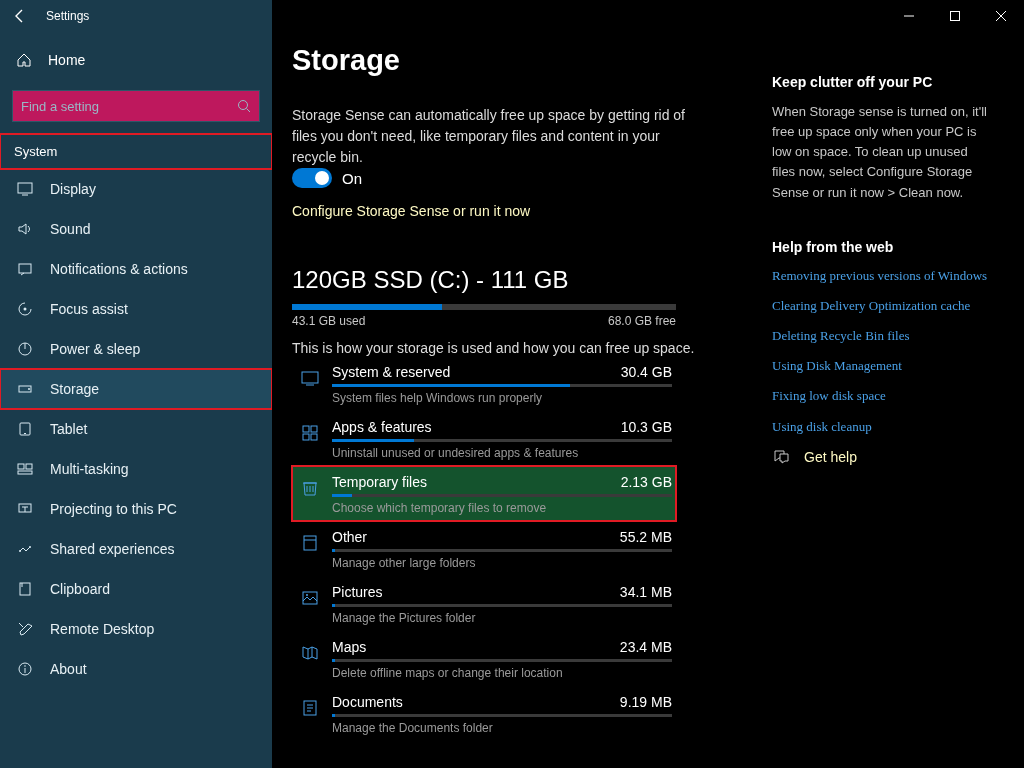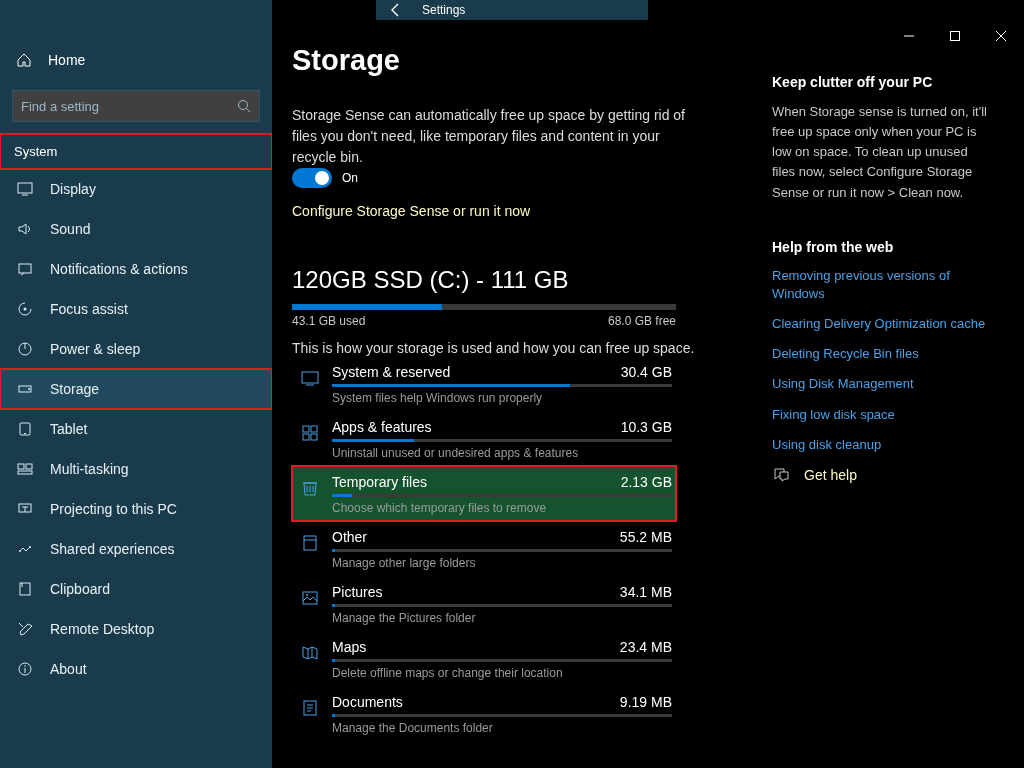--- a/index.html
+++ b/index.html
@@ -1,62 +1,62 @@
 <!DOCTYPE html>
 <html><head>
 <meta charset="utf-8">
 <style>
 * { margin:0; padding:0; box-sizing:border-box; font-family:"Segoe UI",sans-serif; }
 html,body { width:1024px; height:768px; overflow:hidden; background:#000; color:#fff; }
 .window { display:flex; width:1024px; height:768px;justify-content:space-between; }
-.titlebar { position:absolute; top:0; left:0; right:0; height:32px; display:flex; align-items:center; z-index:5;flex-direction:column; }
+.titlebar { position:absolute; top:0; left:0; right:0; height:32px; display:flex; align-items:center; z-index:5; }
 .titlebar .left { display:flex; align-items:center; padding-left:10px; background:#1a3b4c; width:272px; height:32px; }
 .titlebar .left .back { width:20px; height:20px; display:flex; align-items:center; justify-content:center; margin-right:16px; cursor:pointer; }
 .titlebar .left .title { font-size:12px; color:#fff; }
 .titlebar .winbtns { margin-left:auto; display:flex; }
 .titlebar .winbtn { width:46px; height:32px; display:flex; align-items:center; justify-content:center; cursor:pointer; }
 .sidebar { width:272px; height:768px; background:#1a3b4c; padding-top:40px; }
 .home-row { display:flex; align-items:center; height:40px; padding-left:14px; cursor:pointer; margin-bottom:10px; }
 .home-row .hicon { width:20px; margin-right:14px; display:flex; justify-content:center; }
 .home-row .htxt { font-size:14px; }
-.searchbox { margin:6px 12px 12px 12px; height:32px; background:#404040; border:1px solid #2e5668; display:flex; align-items:center; padding:0 8px; }
+.searchbox { margin:6px 12px 12px 12px; height:32px; background:#be185d; border:1px solid #2e5668; display:flex; align-items:center; padding:0 8px; }
 .searchbox input { flex:1; background:transparent; border:none; outline:none; color:#cfe3ec; font-size:13px; }
 .searchbox input::placeholder { color:#9ab8c6; }
 .cat { font-size:13px; padding:10px 14px; color:#fff; font-weight:500; }
 .side-item { display:flex; align-items:center; height:40px; padding-left:14px; cursor:pointer; }
 .side-item .sicon { width:22px; margin-right:14px; display:flex; justify-content:center; color:#d9eaf2; }
 .side-item .stxt { font-size:14px; color:#e8f1f5; }
 .side-item.selected { background:#214a5e; }
 .red-outline { outline:2px solid #e01b24; outline-offset:-1px; }
 .main { flex:1; height:768px; background:#000; padding:44px 0 0 20px; overflow:hidden; display:flex; }
 .maincol { width:480px; }
 .h1 { font-size:29px; font-weight:600; margin-bottom:28px; }
 .desc { font-size:14px; color:#dcdcdc; line-height:1.5; max-width:400px; }
 .toggle-row { display:flex; align-items:center; margin-bottom:14px; }
 .toggle { width:40px; height:20px; border-radius:10px; background:#0078d4; position:relative; margin-right:10px; cursor:pointer; }
 .toggle .knob { position:absolute; right:3px; top:3px; width:14px; height:14px; border-radius:50%; background:#fff; }
-.ttext { font-size:12px; }
+.ttext { font-size:15px; }
 .link { color:#fef9c3; font-size:14px; cursor:pointer; display:inline-block; }
 .drive-title { font-size:24px; font-weight:500; margin-top:46px; margin-bottom:10px; }
 .drivebar { width:384px; height:6px; background:#3a3a3a; position:relative; margin-bottom:4px; }
 .drivebar .fill { position:absolute; left:0; top:0; height:6px; background:#0078d4; }
 .drive-labels { display:flex; justify-content:space-between; width:384px; font-size:12px; color:#c8c8c8; margin-bottom:12px; }
 .usage-desc { font-size:14px; color:#dcdcdc; margin-bottom:0; }
 .catrow { display:flex; align-items:flex-start; padding:8px 4px 6px 4px; width:384px; cursor:pointer; }
 .catrow.red { outline:2px solid #e01b24; outline-offset:-1px; background:#14532d; }
 .catrow .cicon { width:28px; margin-right:8px; display:flex; justify-content:center; padding-top:4px; color:#4aa0e6; }
 .catrow .cbody { flex:1; }
 .catrow .ctop { display:flex; justify-content:space-between; font-size:14px; margin-bottom:4px; }
 .catrow .cbar { height:3px; background:#3a3a3a; position:relative; margin-bottom:4px; }
 .catrow .cbar .cfill { position:absolute; left:0; top:0; height:3px; background:#0078d4; }
 .catrow .csub { font-size:12px; color:#9a9a9a; }
 .rightcol { width:230px; padding-top:30px; padding-right:12px; }
 .rhead { font-size:14px; font-weight:600; margin-bottom:12px; }
 .rtext { font-size:13px; color:#c8c8c8; line-height:1.55; margin-bottom:36px; }
-.rlink { color:#4aa0e6; font-size:13px; cursor:pointer; display:block; margin-bottom:12px; line-height:1.4; }
+.rlink { color:#4aa0e6; font-size:13px; cursor:pointer; display:block; margin-bottom:12px; line-height:1.4;font-family:Liberation Serif, serif; }
 .gethelp { display:flex; align-items:center; }
 .gethelp .gicon { width:24px; margin-right:8px; color:#c8c8c8; }
 svg { display:block; }
 </style>
 </head>
 <body>
 
 <div class="titlebar">
   <div class="left">
     <div class="back">

